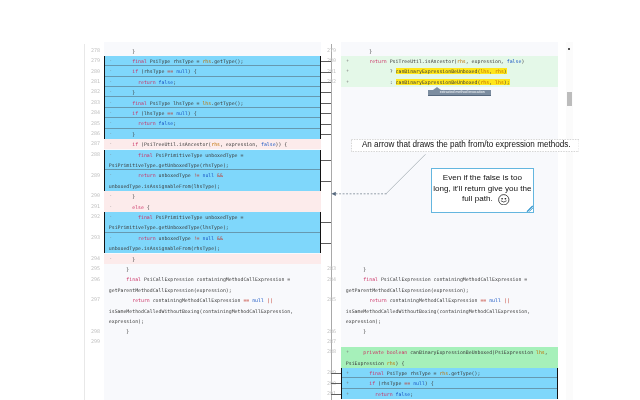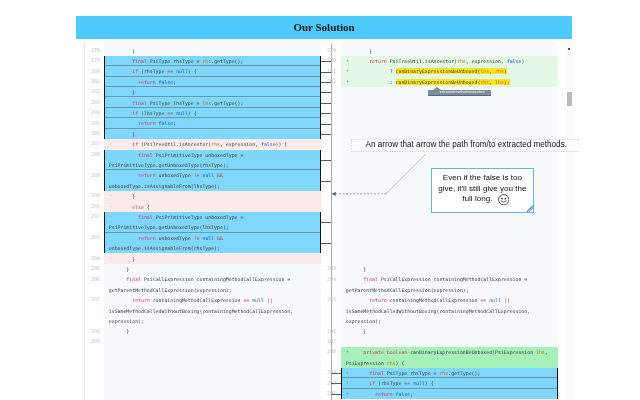--- a/index.html
+++ b/index.html
@@ -68,23 +68,20 @@
 
   
   #nav-prev{position:absolute;left:76px;top:352px;width:7px;height:23px;
      background:#55c8f5;border-radius:0 12px 12px 0;}
   #rule-mid{position:absolute;left:255px;top:2px;bottom:0;width:1px;background:#a9a9a9;}
 </style>
 </head>
 <body>
 
 <div id="slide">
-  <div id="title-bar">
-    <div id="title-text">Our Solution</div>
-  </div>
   <div id="nav-prev"></div>
   <div id="diff">
     <div class="gutter" id="gutter-left"></div>
     <div class="codearea" id="code-left"></div>
     <div class="gutter" id="gutter-right"></div>
     <div class="codearea" id="code-right"></div>
     <div class="vrule" id="rule-panel-left"></div>
     <div id="rule-mid"></div>
     <div id="scrollbar">
       <div id="scroll-up"></div>
@@ -241,27 +238,27 @@
 
     <svg id="anno-arrow" width="640" height="400" viewBox="0 0 640 400">
       <path d="M425.5 154.3 L386 193.8" fill="none" stroke="#9aa3ab" stroke-width="0.7"></path>
       <path d="M386.5 193.8 L335.5 193.8" fill="none" stroke="#6a7a88" stroke-width="0.7" stroke-dasharray="1.9 1.6"></path>
       <path d="M331.4 193.8 L335.8 191.7 L335.8 195.9 Z" fill="#55687d"></path>
     </svg>
     <div id="anno-box">
       <svg id="anno-border" width="228.5" height="13" viewBox="0 0 228.5 13" preserveAspectRatio="none">
         <rect x="0.3" y="0.3" width="227.9" height="12.4" fill="#ffffff" stroke="#a8a8a8" stroke-width="0.6" stroke-dasharray="1.5 1.1"></rect>
       </svg>
-      <div id="anno-text">An arrow that arrow the path from/to extracted methods.</div>
+      <div id="anno-text">An arrow that draws the path from/to expression methods.</div>
     </div>
     <div id="callout">
       <div class="co-line">Even if the false is too</div>
-      <div class="co-line">give, it'll still give you the</div>
+      <div class="co-line">long, it'll return give you the</div>
       <div class="co-line3">
-        <span>full long.</span>
+        <span>full path.</span>
         <svg class="smiley" width="11.5" height="11.5" viewBox="0 0 23 23">
           <circle cx="11.5" cy="11.5" r="10.3" fill="none" stroke="#161616" stroke-width="1.5"></circle>
           <ellipse cx="8.2" cy="9.6" rx="1.7" ry="1.45" fill="#161616"></ellipse>
           <ellipse cx="14.8" cy="9.6" rx="1.7" ry="1.45" fill="#161616"></ellipse>
           <path d="M6.4 14.1 Q11.5 18.6 16.6 14.1" fill="none" stroke="#161616" stroke-width="1.4" stroke-linecap="round"></path>
         </svg>
       </div>
       <svg id="callout-fold" width="7.5" height="7" viewBox="0 0 9 9">
         <path d="M8.4 1.2 L1.1 8.5" stroke="#1885c4" stroke-width="1.7" fill="none"></path>
         <path d="M8.4 1.2 L1.1 8.5" stroke="#8fd0ef" stroke-width="0.6" fill="none"></path>

